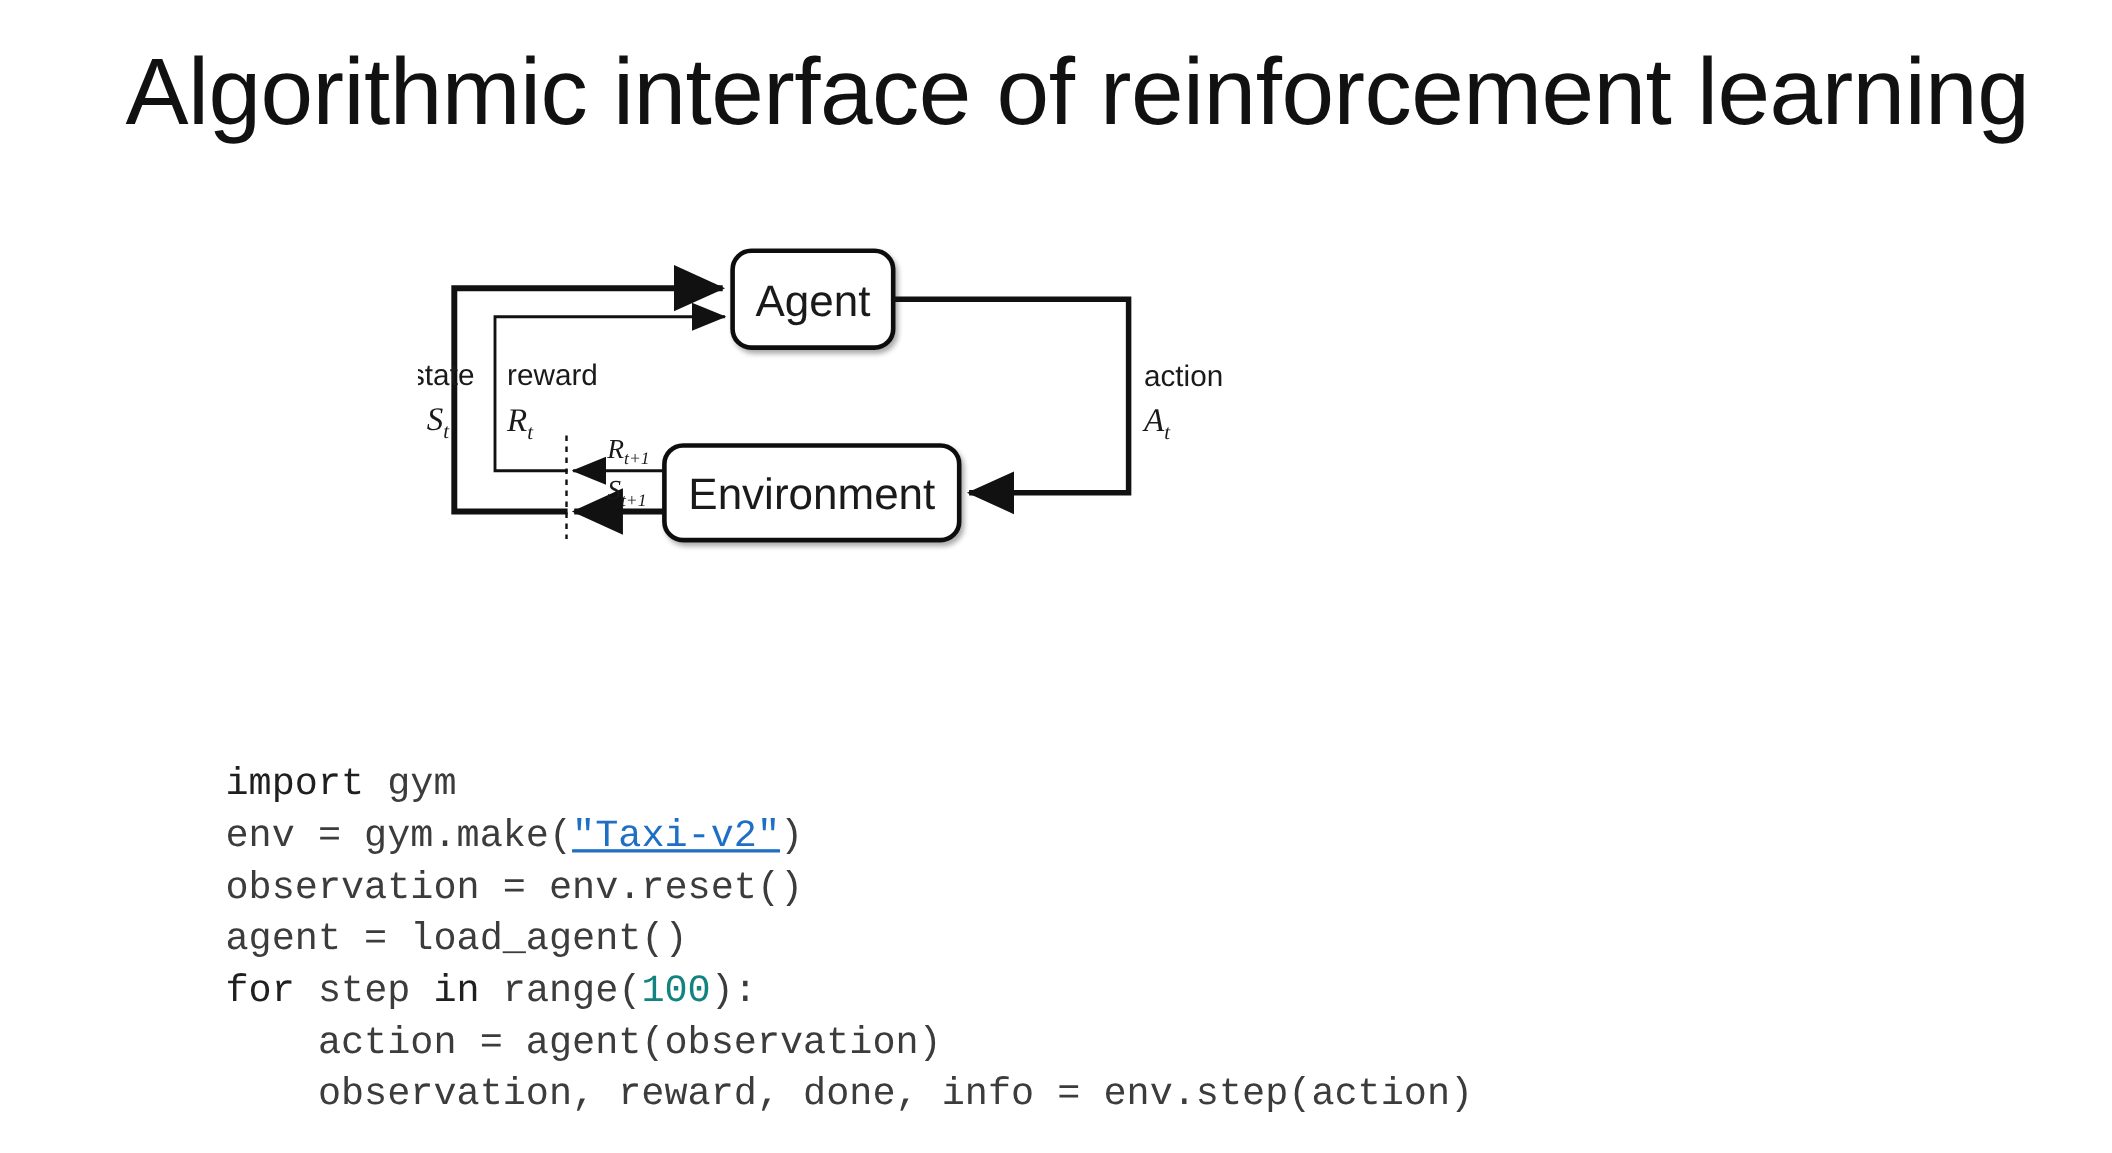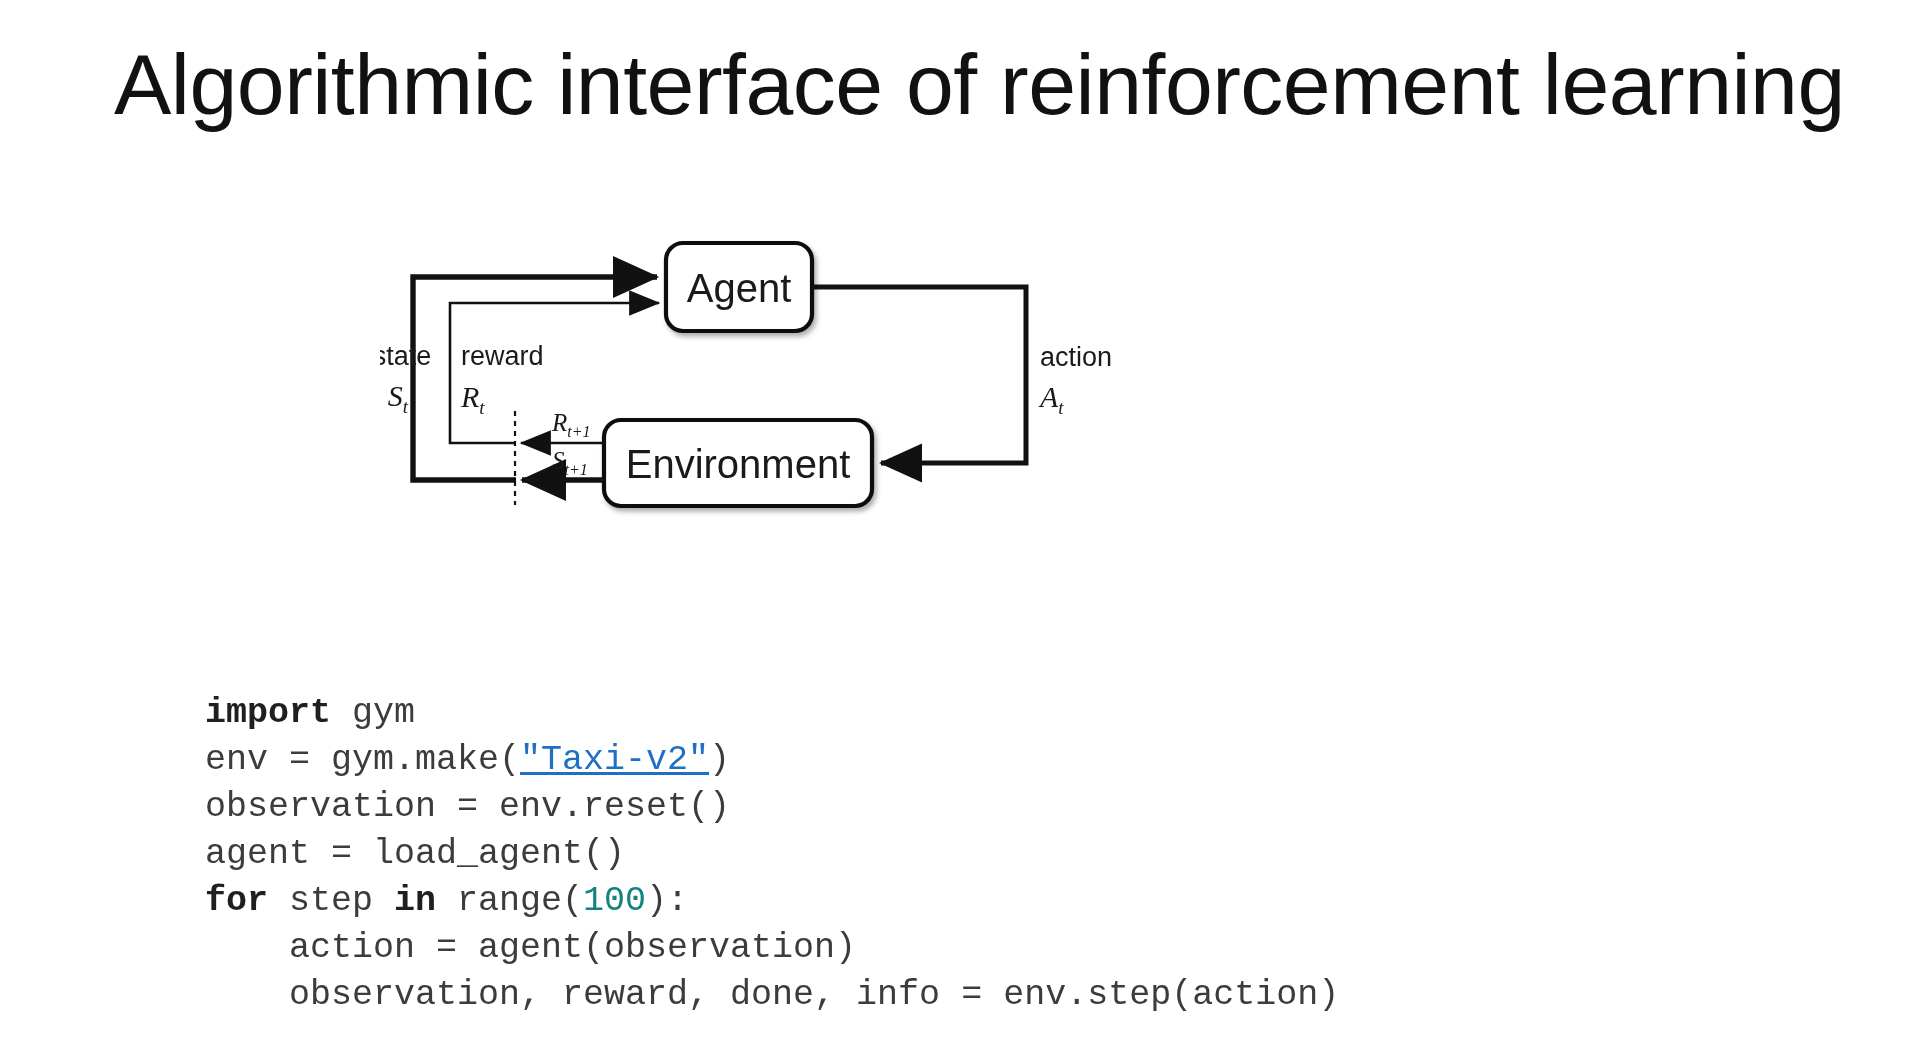--- a/index.html
+++ b/index.html
@@ -29,21 +29,21 @@
     letter-spacing: -0.5px;
     color: #111111;
     white-space: nowrap;
     margin-left: 36px;
   }
 
   
   #rl-diagram {
     position: absolute;
     left: 380px;
-    top: 215px;
+    top: 200px;
     width: 1020px;
     height: 330px;
   }
   #rl-diagram svg { display: block; }
 
   .dg-box-label {
     font-family: "Liberation Sans", sans-serif;
     font-size: 40px;
     fill: #1a1a1a;
   }
@@ -82,21 +82,21 @@
     position: absolute;
     left: 205px;
     top: 690px;
     font-family: "Liberation Mono", "DejaVu Sans Mono", monospace;
     font-size: 35px;
     line-height: 47px;
     color: #3c3c3c;
     white-space: pre;
   }
   #code-block .ln { display: block; }
-  .tok-kw { font-weight: 700; color: #1f1f1f; }
+  .tok-kw { font-weight: 400; color: #1f1f1f; }
   .tok-num { color: #12837f; }
   .tok-link {
     color: #1f6fc4;
     text-decoration: underline;
     text-underline-offset: 3px;
   }
 </style>
 </head>
 <body>
 

